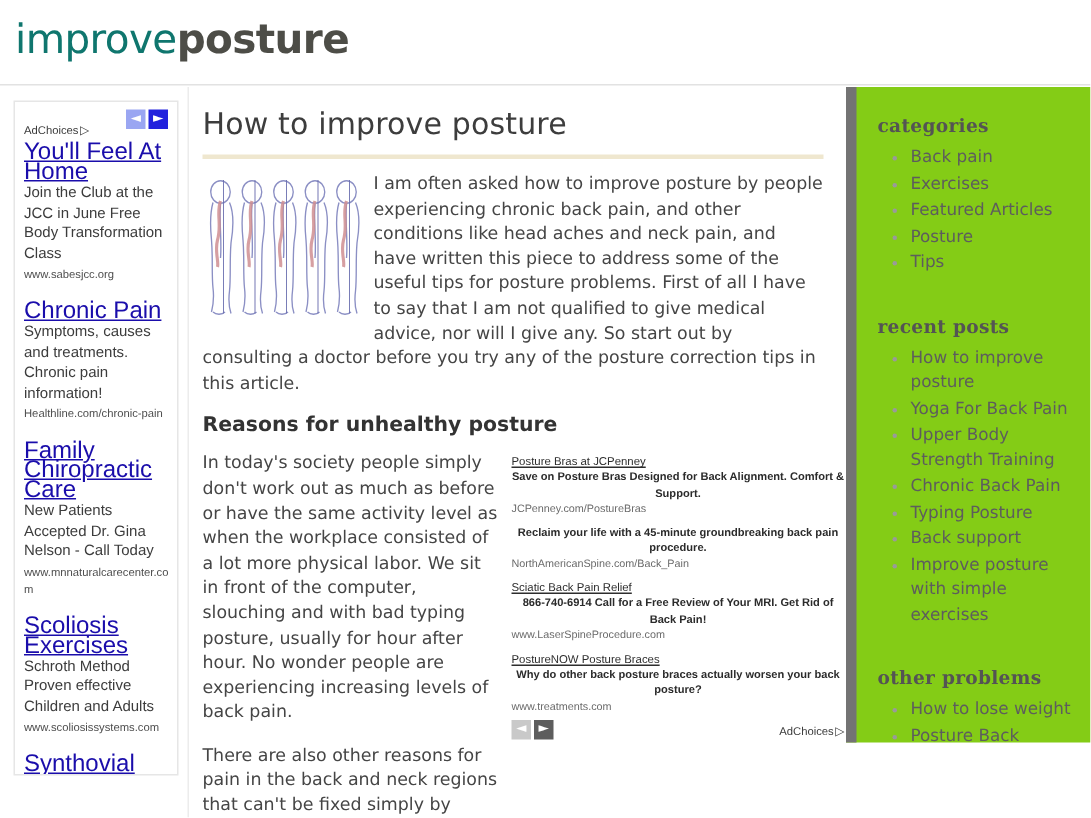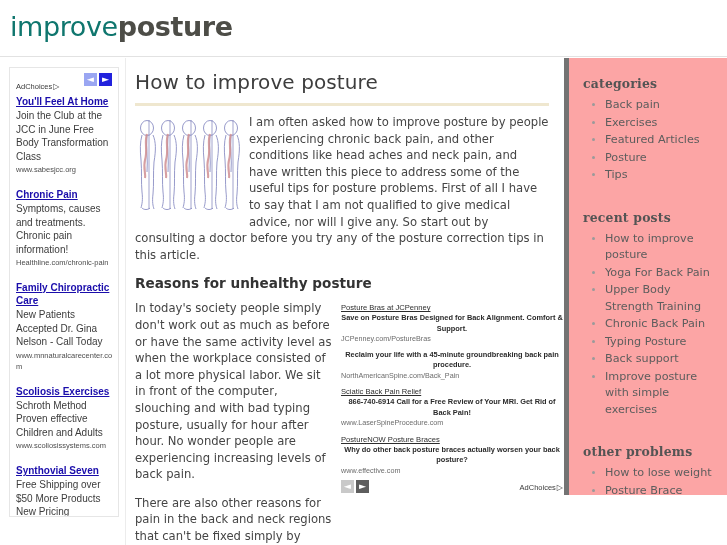--- a/index.html
+++ b/index.html
@@ -105,22 +105,22 @@
     cursor: pointer;
   }
   .arrow-blue-dim { background: #9aa6f2; }
   .arrow-blue      { background: #2222dd; }
   .arrow-gray-dim  { background: #c9c9c9; }
   .arrow-gray      { background: #5d5d5d; }
 
   .ad-unit { margin-bottom: 13px; }
   .ad-title {
     color: #1a0dab;
-    font-size: 10px;
-    font-weight: 700;
+    font-size: 16px;
+    font-weight: 400;
     text-decoration: underline;
     line-height: 13px;
     display: block;
     font-family: "Liberation Sans", sans-serif;
     cursor: pointer;
   }
   .ad-desc {
     font-size: 10px;
     color: #3c3c3c;
     line-height: 13.5px;
@@ -228,22 +228,22 @@
     top: 2px;
   }
 
   
   #right-rail {
     position: absolute;
     left: 564px;
     top: 0;
     width: 163px;
     height: 437px;
-    background: #fca5a5;
-    border-left: 5px solid #737373;
+    background: #84cc16;
+    border-left: 7px solid #737373;
     padding: 18px 8px 0 14px;
   }
   .rail-head {
     font-family: "DejaVu Serif", "Liberation Serif", serif;
     font-size: 12.4px;
     font-weight: 700;
     color: #545454;
     margin: 0 0 6px 0;
     letter-spacing: 0.2px;
   }
@@ -396,21 +396,21 @@
           <div class="iad-url">NorthAmericanSpine.com/Back_Pain</div>
         </div>
         <div class="iad-unit">
           <a class="iad-title">Sciatic Back Pain Relief</a>
           <div class="iad-desc">866-740-6914 Call for a Free Review of Your MRI. Get Rid of Back Pain!</div>
           <div class="iad-url">www.LaserSpineProcedure.com</div>
         </div>
         <div class="iad-unit">
           <a class="iad-title">PostureNOW Posture Braces</a>
           <div class="iad-desc">Why do other back posture braces actually worsen your back posture?</div>
-          <div class="iad-url">www.effective.com</div>
+          <div class="iad-url">www.treatments.com</div>
         </div>
 
         <div id="inline-ad-footer">
           <div class="nav-arrows">
             <div class="arrow-btn arrow-gray-dim">◄</div>
             <div class="arrow-btn arrow-gray">►</div>
           </div>
           <span class="adchoices-label"><span>AdChoices</span><span class="adchoices-glyph">▷</span></span>
         </div>
       </div>
@@ -435,17 +435,17 @@
       <li><span>Upper Body Strength Training</span></li>
       <li><span>Chronic Back Pain</span></li>
       <li><span>Typing Posture</span></li>
       <li><span>Back support</span></li>
       <li><span>Improve posture with simple exercises</span></li>
     </ul>
 
     <h3 class="rail-head spaced">other problems</h3>
     <ul class="rail-list">
       <li><span>How to lose weight</span></li>
-      <li><span>Posture Brace</span></li>
+      <li><span>Posture Back</span></li>
     </ul>
   </div>
 
 </div>
 
 </body></html>

